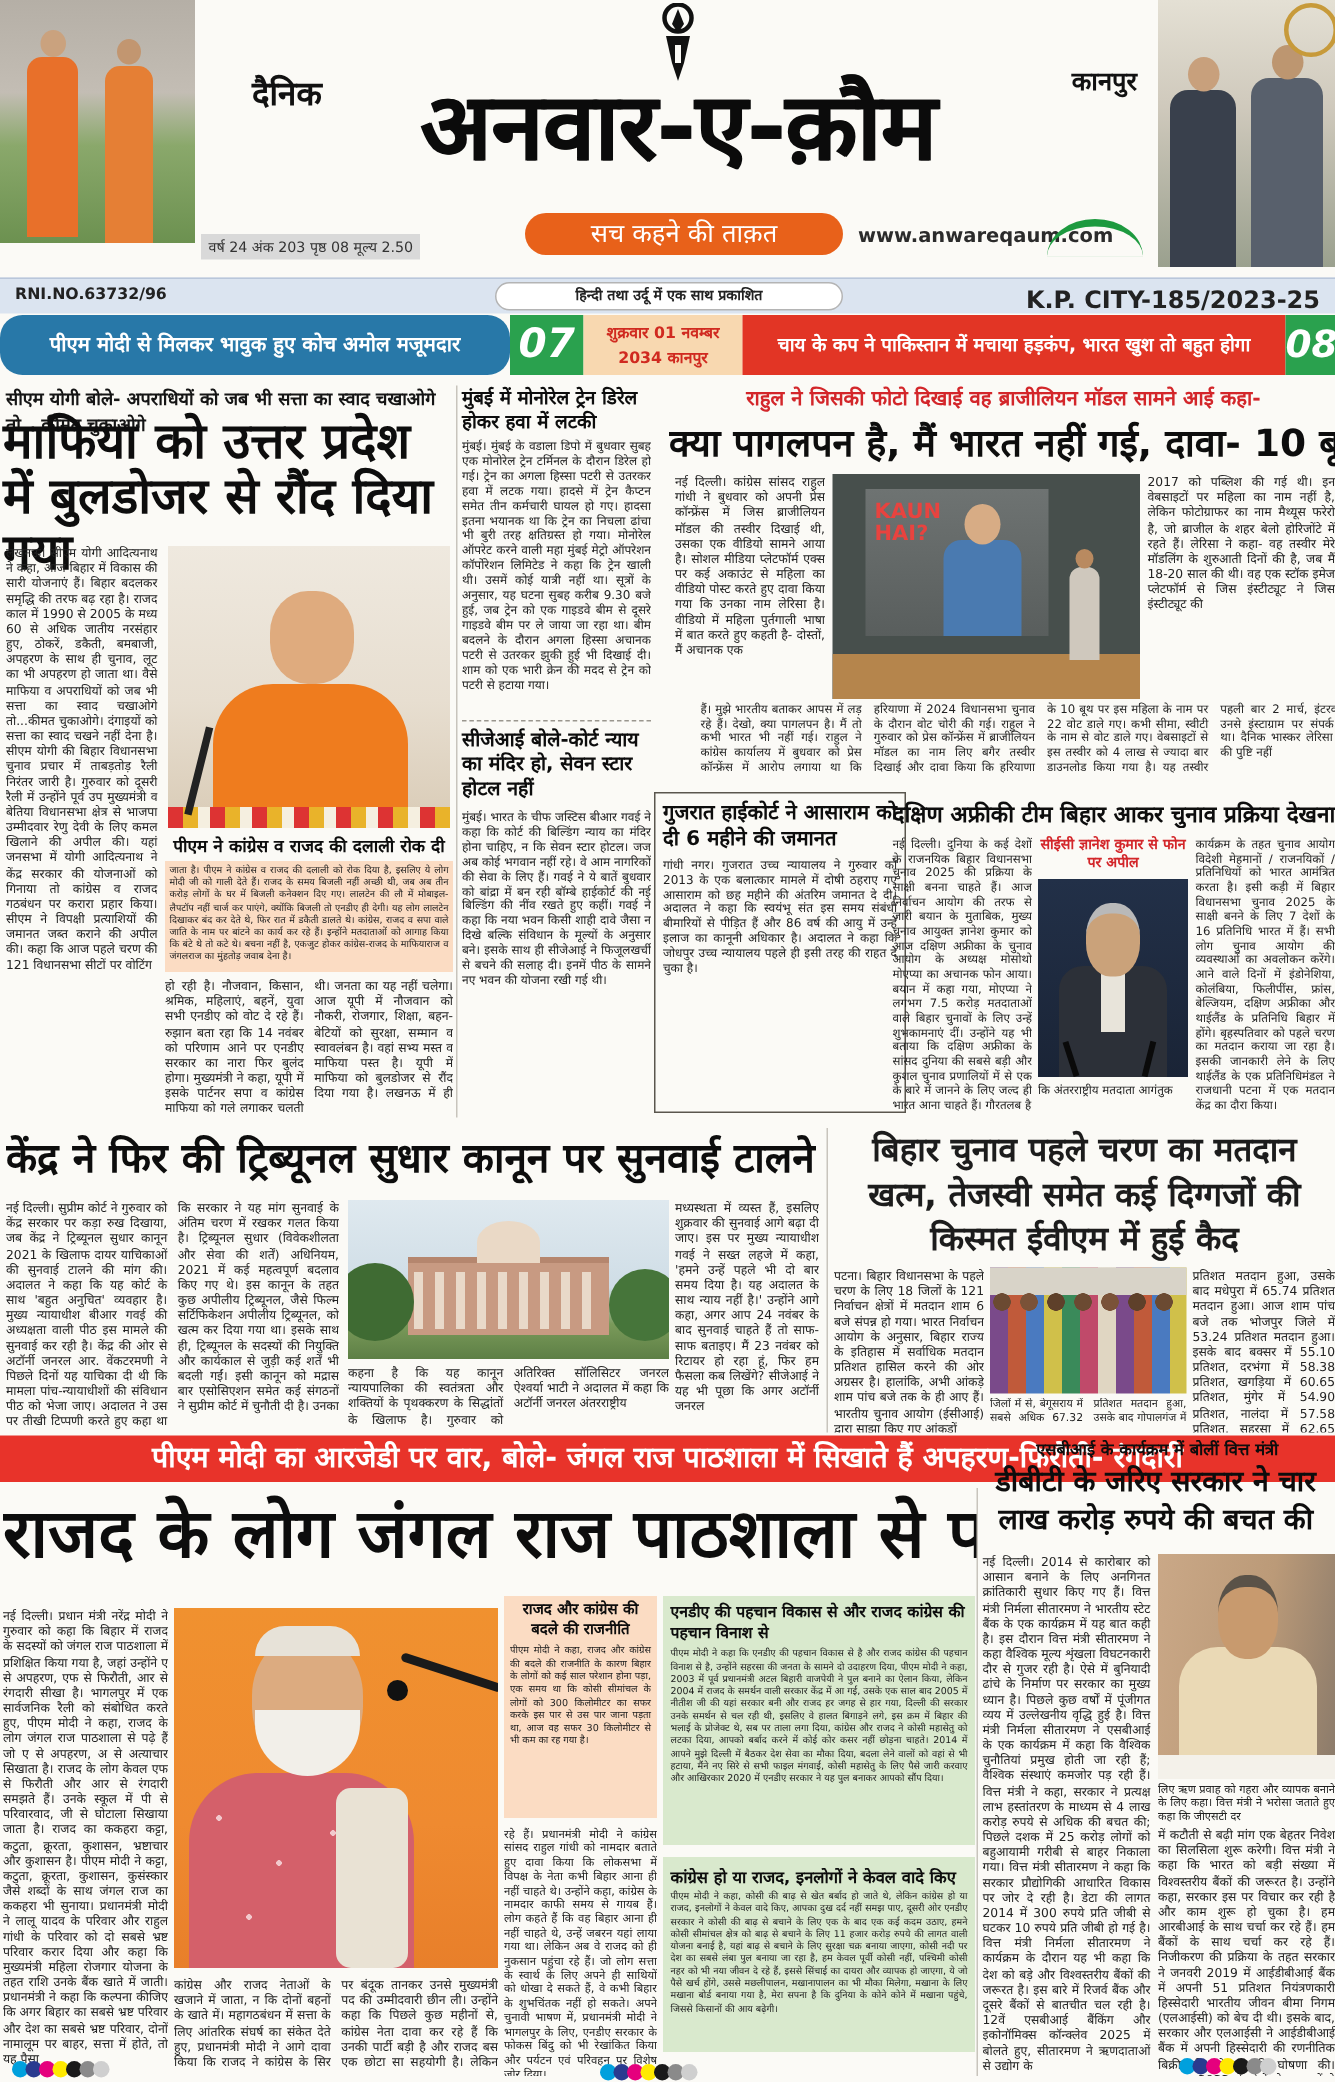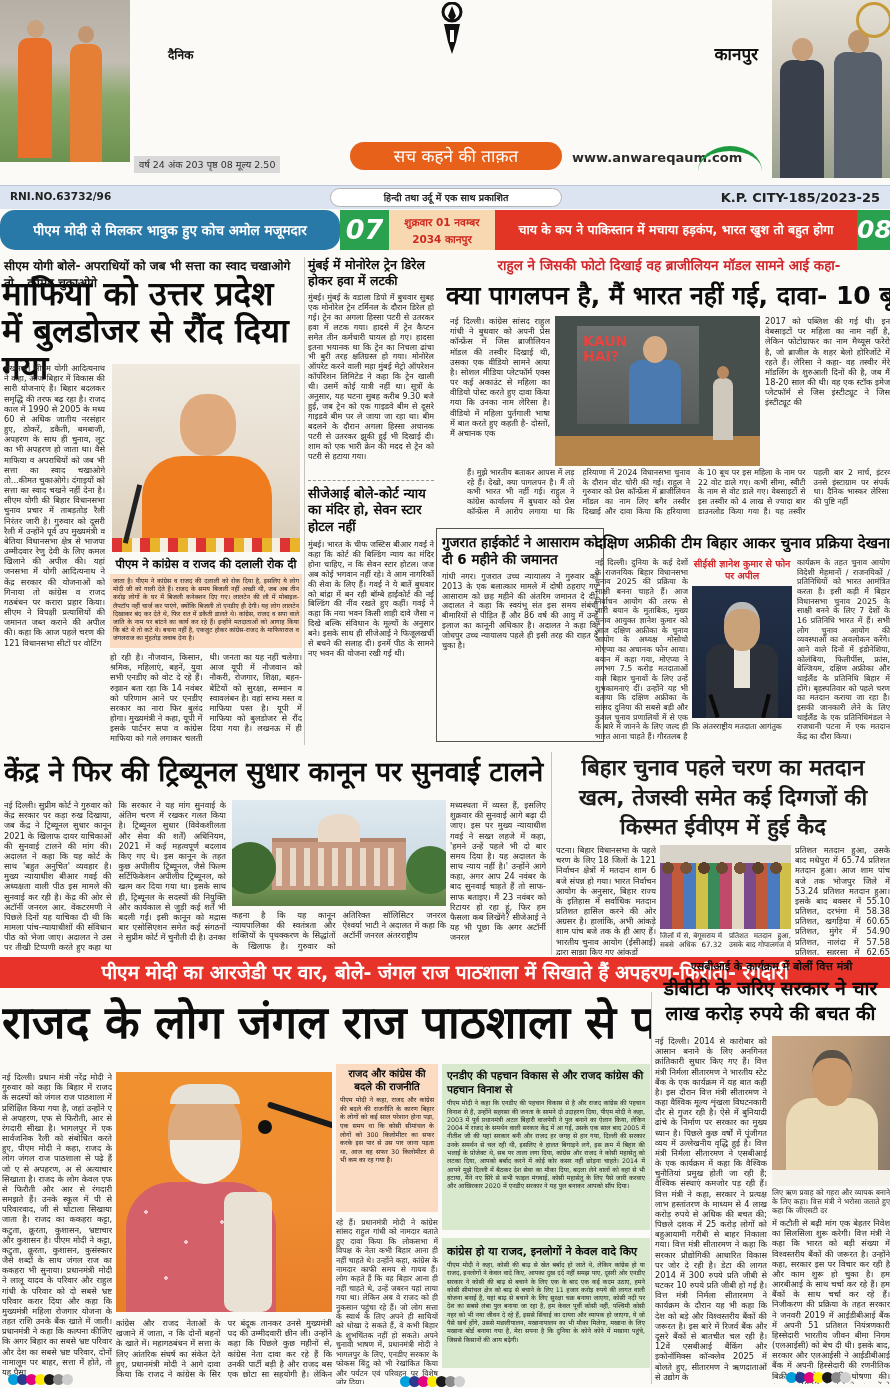--- a/index.html
+++ b/index.html
@@ -41,32 +41,33 @@
     <div class="shape" style="left:84px;top:2px;width:30px;height:30px;border:3px solid #c79a3a;border-radius:50%;"></div>
   </div>
 
   <div class="abs" style="left:132px;top:0;width:640px;height:184px;">
     <svg style="position:absolute;left:298px;top:2px;" width="44" height="56" viewBox="0 0 44 56">
       <ellipse cx="22" cy="10" rx="9" ry="9" fill="none" stroke="#111" stroke-width="3"></ellipse>
       <path d="M22 4 L26 14 L22 20 L18 14 Z" fill="#111"></path>
       <path d="M14 22 L30 22 L26 40 L22 52 L18 40 Z" fill="#111"></path>
       <rect x="20" y="28" width="4" height="12" fill="#fbfaf6"></rect>
     </svg>
-    <div class="abs" style="left:36px;top:46px;font-size:12px;font-weight:bold;color:#111;">दैनिक</div>
+    <div class="abs" style="left:36px;top:46px;font-size:22px;font-weight:bold;color:#111;">दैनिक</div>
     <div class="abs" style="right:14px;top:42px;font-size:17px;font-weight:bold;color:#111;">कानपुर</div>
+    <div class="abs center" style="left:0;top:52px;width:640px;font-size:62px;font-weight:bold;color:#0b0b0b;line-height:1.05;text-shadow:1px 0 #0b0b0b;">अनवार-ए-क़ौम</div>
     <div class="abs pill center" style="left:218px;top:142px;width:212px;height:28px;background:#e8611a;color:#fff;font-size:17px;font-weight:normal;line-height:28px;">सच कहने की ताक़त</div>
     <div class="abs" style="left:440px;top:150px;font-size:13px;font-weight:bold;color:#2b2b2b;">www.anwareqaum.com</div>
     <div class="abs" style="left:566px;top:146px;width:64px;height:20px;border-top:5px solid #1d9a3f;border-radius:50% 50% 0 0 / 100% 100% 0 0;"></div>
     <div class="abs" style="left:2px;top:156px;font-size:9.5px;color:#333;background:#d9d9d9;padding:2px 5px;">वर्ष 24  अंक 203  पृष्ठ 08  मूल्य 2.50</div>
   </div>
 
   <div class="abs" style="left:0;top:185px;width:890px;height:23px;background:#dbe4f0;border-top:1px solid #b9c6da;">
     <div class="abs" style="left:10px;top:4px;font-size:10.5px;font-weight:bold;color:#222;">RNI.NO.63732/96</div>
     <div class="abs pill center" style="left:330px;top:2px;width:230px;height:17px;background:#fff;border:1px solid #b4b4b4;font-size:9.5px;font-weight:bold;line-height:17px;color:#222;">हिन्दी तथा उर्दू में एक साथ प्रकाशित</div>
-    <div class="abs" style="right:10px;top:4px;font-size:13px;font-weight:bold;color:#222;">K.P. CITY-185/2023-25</div>
+    <div class="abs" style="right:10px;top:4px;font-size:16px;font-weight:bold;color:#222;">K.P. CITY-185/2023-25</div>
   </div>
 
   <div class="abs" style="left:0;top:210px;width:890px;height:40px;">
     <div class="abs center" style="left:0;top:0;width:340px;height:40px;background:#2878a8;color:#fff;font-size:13.5px;font-weight:bold;line-height:40px;border-radius:15px;">पीएम मोदी से मिलकर भावुक हुए कोच अमोल मजूमदार</div>
     <div class="abs center" style="left:340px;top:0;width:49px;height:40px;background:#2aa14e;color:#fff;font-size:27px;font-weight:bold;line-height:40px;font-style:italic;">07</div>
     <div class="abs center" style="left:389px;top:0;width:106px;height:40px;background:#f8d8b0;color:#d02a20;font-size:10.5px;font-weight:bold;line-height:1.6;padding-top:4px;box-sizing:border-box;">
       <div>शुक्रवार 01 नवम्बर</div>
       <div>2034 कानपुर</div>
     </div>
     <div class="abs center" style="left:495px;top:0;width:362px;height:40px;background:#e23525;color:#fff;font-size:12.5px;font-weight:bold;line-height:40px;">चाय के कप ने पाकिस्तान में मचाया हड़कंप, भारत खुश तो बहुत होगा</div>

